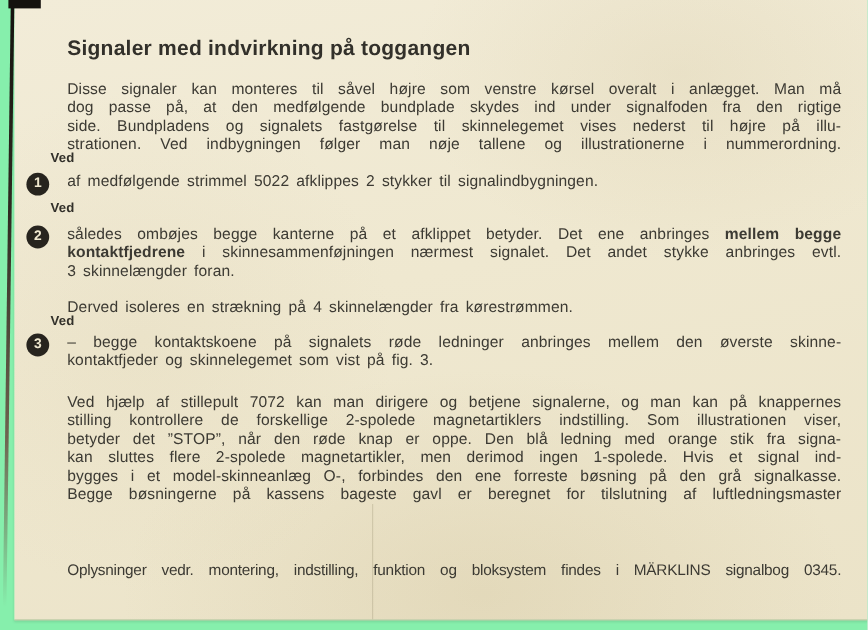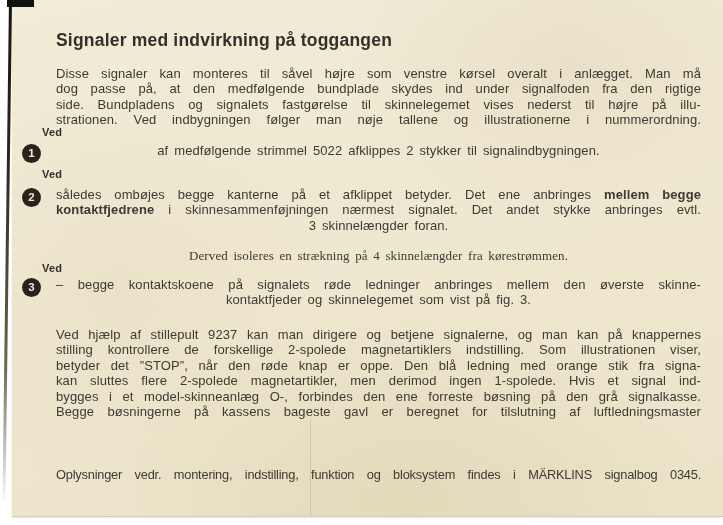--- a/index.html
+++ b/index.html
@@ -1,18 +1,18 @@
 <!DOCTYPE html>
 <html><head>
 <meta charset="utf-8">
 <style>
   html,body { margin:0; padding:0; background:#e9e8e4; }
   .scan {
     position:relative; width:723px; height:525px; overflow:hidden;
-    background:#ffffff;
+    background:#86efac;
     font-family:"Liberation Sans", sans-serif;
   }
   .paper {
     position:absolute; left:12px; top:0; width:711px; height:516px;
     background:
       radial-gradient(ellipse 320px 220px at 78% 12%, rgba(205,190,150,0.20), transparent 70%),
       radial-gradient(ellipse 420px 260px at 55% 96%, rgba(195,178,132,0.22), transparent 72%),
       radial-gradient(ellipse 300px 300px at 15% 55%, rgba(210,196,158,0.14), transparent 70%),
       linear-gradient(168deg, #f2ecd8 0%, #efe8d0 45%, #ebe3c8 100%);
     border-bottom:1px solid #d6cdb0;
@@ -31,39 +31,39 @@
     background:rgba(125,112,80,0.22);
   }
   .content { position:absolute; left:56px; top:0; width:645px; color:#3c3a33; }
   .block { position:absolute; left:0; width:645px; }
   .title {
     position:absolute; left:0; top:30px; margin:0; width:645px;
     font-size:17.5px; line-height:20px; font-weight:700; letter-spacing:0.2px; color:#32302a;
   }
   .line {
     font-size:13px; line-height:15.4px; letter-spacing:0.1px; word-spacing:2.2px;
-    text-align:center;
+    text-align:left;
   }
   .just { text-align:justify; text-align-last:justify; word-spacing:0.4px; }
   .bld { font-weight:700; }
   .ved {
     position:absolute; left:-25px; width:40px;
     font-size:11px; line-height:12px; font-weight:700; letter-spacing:0.2px; color:#32302a;margin-left:11px;
   }
   .badge {
     position:absolute; left:-34px; top:1px; width:19px; height:19px; border-radius:50%;
     background:#27241e; color:#efe8cf;
     font-size:11.5px; font-weight:700; text-align:center; line-height:19.5px;
   }
   #intro  { top:66px; }
   #ved1   { top:126px; }
   #step1  { top:143px; }
   #ved2   { top:168px; }
   #step2  { top:187px; }
-  #note   { top:248px;font-family:Liberation Serif, serif; }
+  #note   { top:248px; }
   #ved3   { top:262px; }
   #step3  { top:277px; }
   #bodyp  { top:327px; }
   #footer { top:467px; }
   .footer-line {
     font-size:12.8px; line-height:15px; letter-spacing:-0.2px; word-spacing:0.8px;
     text-align:justify; text-align-last:justify;
   }
 </style>
 </head>
@@ -105,21 +105,21 @@
     </div>
 
     <div class="ved" id="ved3">Ved</div>
     <div class="block" id="step3">
       <div class="badge">3</div>
       <div class="line just">– begge kontaktskoene på signalets røde ledninger anbringes mellem den øverste skinne-</div>
       <div class="line">kontaktfjeder og skinnelegemet som vist på fig. 3.</div>
     </div>
 
     <div class="block" id="bodyp">
-      <div class="line just">Ved hjælp af stillepult 9237 kan man dirigere og betjene signalerne, og man kan på knappernes</div>
+      <div class="line just">Ved hjælp af stillepult 7072 kan man dirigere og betjene signalerne, og man kan på knappernes</div>
       <div class="line just">stilling kontrollere de forskellige 2-spolede magnetartiklers indstilling. Som illustrationen viser,</div>
       <div class="line just">betyder det ”STOP”, når den røde knap er oppe. Den blå ledning med orange stik fra signa-</div>
       <div class="line just">kan sluttes flere 2-spolede magnetartikler, men derimod ingen 1-spolede. Hvis et signal ind-</div>
       <div class="line just">bygges i et model-skinneanlæg O-, forbindes den ene forreste bøsning på den grå signalkasse.</div>
       <div class="line just">Begge bøsningerne på kassens bageste gavl er beregnet for tilslutning af luftledningsmaster</div>
     </div>
 
     <div class="block" id="footer">
       <div class="footer-line">Oplysninger vedr. montering, indstilling, funktion og bloksystem findes i MÄRKLINS signalbog 0345.</div>
     </div>

